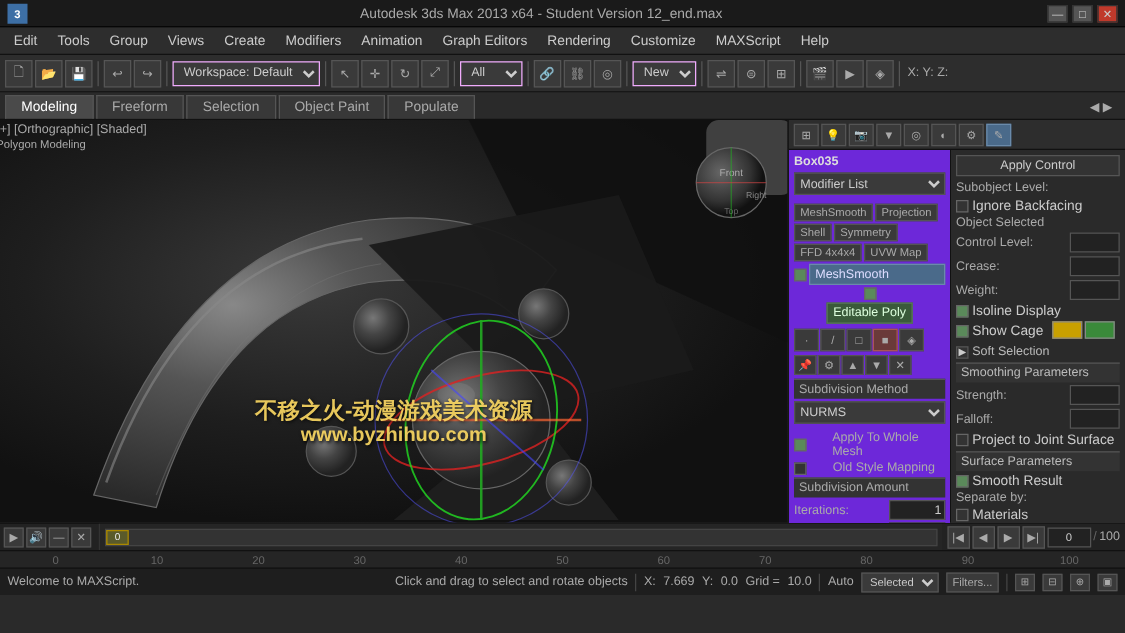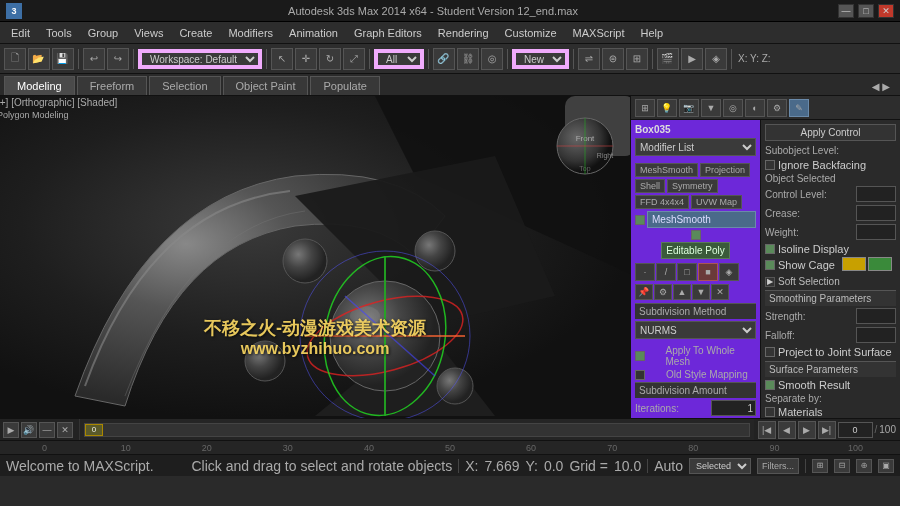--- a/index.html
+++ b/index.html
@@ -90,21 +90,21 @@
       background: #3a3a3a;
       border: 1px solid #555;
       display: flex; align-items: center; justify-content: center;
       font-size: 10px; color: #aaa;
       cursor: pointer;
     }
     .tb-sep { width: 1px; height: 20px; background: #555; margin: 0 2px; }
     .tb-dropdown {
       height: 20px;
       background: #3a3a3a;
-      border: 4px solid #f0abfc;
+      border: 1px solid #f0abfc;
       color: #ccc;
       font-size: 10px;
       padding: 0 4px;
       min-width: 50px;
     }
 
     
     #tabbar {
       height: 22px;
       background: #2a2a2a;
@@ -373,21 +373,21 @@
     }
     .sb-sep { width: 1px; height: 14px; background: #444; }
     .sb-dropdown {
       height: 16px;
       background: #3a3a3a;
       border: 1px solid #555;
       color: #ccc;
       font-size: 9px;
       padding: 0 2px;
     }
-    .sb-label { font-size: 14px; color: #aaa; white-space: nowrap; }
+    .sb-label { font-size: 10px; color: #aaa; white-space: nowrap; }
 
     
     #tl-numbers {
       height: 14px;
       background: #252525;
       border-top: 1px solid #111;
       display: flex;
       align-items: center;
       padding: 0 4px;
       font-size: 9px;
@@ -483,21 +483,21 @@
       text-align: center;
     }
   </style>
 </head>
 <body>
 
 <div id="titlebar">
   <div style="display:flex;align-items:center;">
     <div class="app-icon">3</div>
   </div>
-  <div class="title">Autodesk 3ds Max 2014 x64 - Student Version    12_end.max</div>
+  <div class="title">Autodesk 3ds Max 2013 x64 - Student Version    12_end.max</div>
   <div class="win-controls">
     <div class="win-btn">—</div>
     <div class="win-btn">□</div>
     <div class="win-btn close">✕</div>
   </div>
 </div>
 
 <div id="menubar">
   <div class="menu-item">Edit</div>
   <div class="menu-item">Tools</div>

